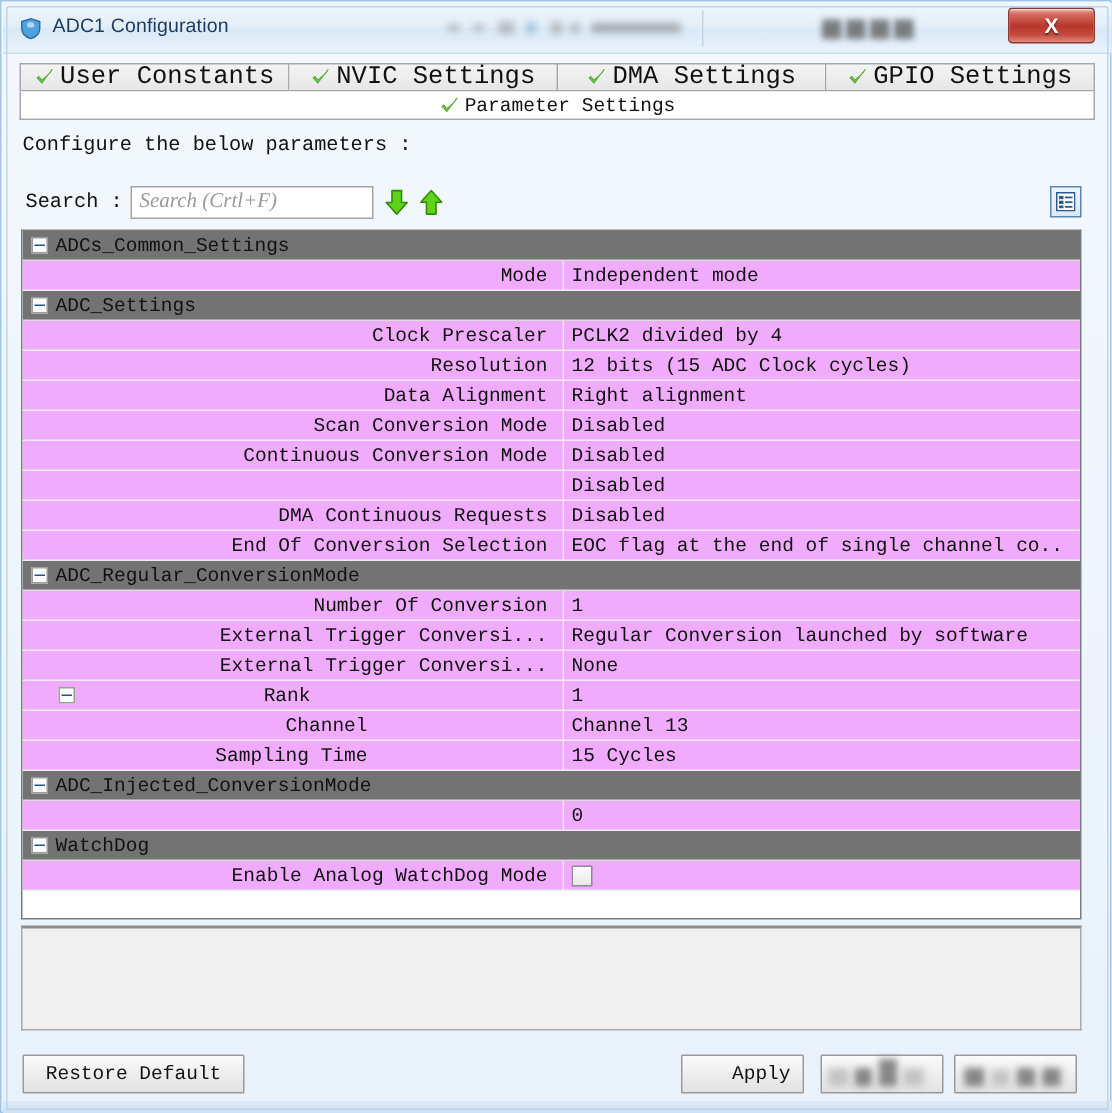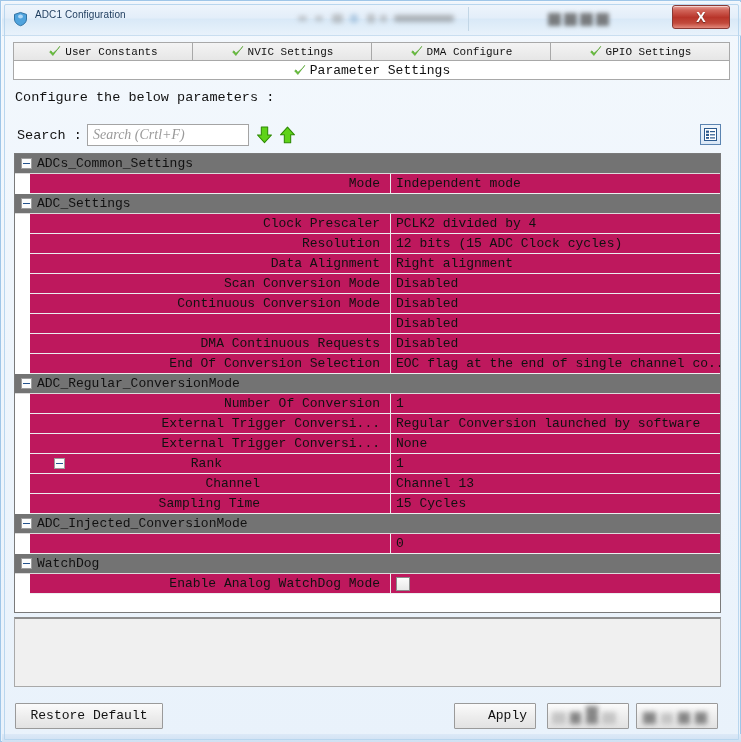--- a/index.html
+++ b/index.html
@@ -44,21 +44,21 @@
     border-bottom: 1px solid #c9def0;
   }
   .title-icon {
     position: absolute;
     left: 11px; top: 9px;
     width: 15px; height: 16px;
   }
   .title-text {
     position: absolute;
     left: 33px; top: 7px;
-    font-size: 10px;
+    font-size: 13px;
     color: #1b3a5c;
     letter-spacing: .1px;
     white-space: nowrap;
   }
   
   .tb-blur {
     position: absolute;
     background: #9a9a9a;
     opacity: .55;
     filter: blur(2.4px);
@@ -114,21 +114,21 @@
     height: 19px;
     box-sizing: border-box;
     border: 1px solid #a8a8a8;
     border-left: none;
     background: linear-gradient(180deg,#f4f4f4 0%, #e6e6e6 100%);
     display: flex;
     align-items: center;
     justify-content: center;
     gap: 4px;
     font-family: "Liberation Mono", monospace;
-    font-size: 11px;
+    font-size: 17px;
     color: #111;
     cursor: pointer;
     white-space: nowrap;
   }
   .tab:first-child { border-left: 1px solid #a8a8a8; }
 
   .tabrow2 {
     position: absolute;
     left: 0; top: 19px;
     width: 717px;
@@ -223,21 +223,21 @@
     border-bottom: 1px solid #eceef0;
     font-family: "Liberation Mono", monospace;
     font-size: 13px;
     color: #111;
     cursor: default;
   }
   .row.group {
     background: #737373;
     border-bottom: 1px solid #dcdcdc;
   }
-  .row.item { background: #be185d; margin-left: 15px; }
+  .row.item { background: #f0abfc; }
 
   .expander {
     position: absolute;
     left: 6px; top: 4px;
     width: 11px; height: 11px;
     box-sizing: border-box;
     border: 1px solid #9d9d9d;
     background: #fcfcfc;
     cursor: pointer;
   }
@@ -370,21 +370,21 @@
       <div class="tab">
         <svg class="check" viewBox="0 0 16 16">
           <path d="M2 8.5 L6 13 L14.5 1.5 L12.8 4.4 L6.1 10.2 L3.6 7.2 Z" fill="#67c23a" stroke="#4e9e28" stroke-width=".7" stroke-linejoin="round"></path>
         </svg>
         <span>NVIC Settings</span>
       </div>
       <div class="tab">
         <svg class="check" viewBox="0 0 16 16">
           <path d="M2 8.5 L6 13 L14.5 1.5 L12.8 4.4 L6.1 10.2 L3.6 7.2 Z" fill="#67c23a" stroke="#4e9e28" stroke-width=".7" stroke-linejoin="round"></path>
         </svg>
-        <span>DMA Configure</span>
+        <span>DMA Settings</span>
       </div>
       <div class="tab">
         <svg class="check" viewBox="0 0 16 16">
           <path d="M2 8.5 L6 13 L14.5 1.5 L12.8 4.4 L6.1 10.2 L3.6 7.2 Z" fill="#67c23a" stroke="#4e9e28" stroke-width=".7" stroke-linejoin="round"></path>
         </svg>
         <span>GPIO Settings</span>
       </div>
     </div>
     <div class="tabrow2">
       <svg class="check" viewBox="0 0 16 16">

